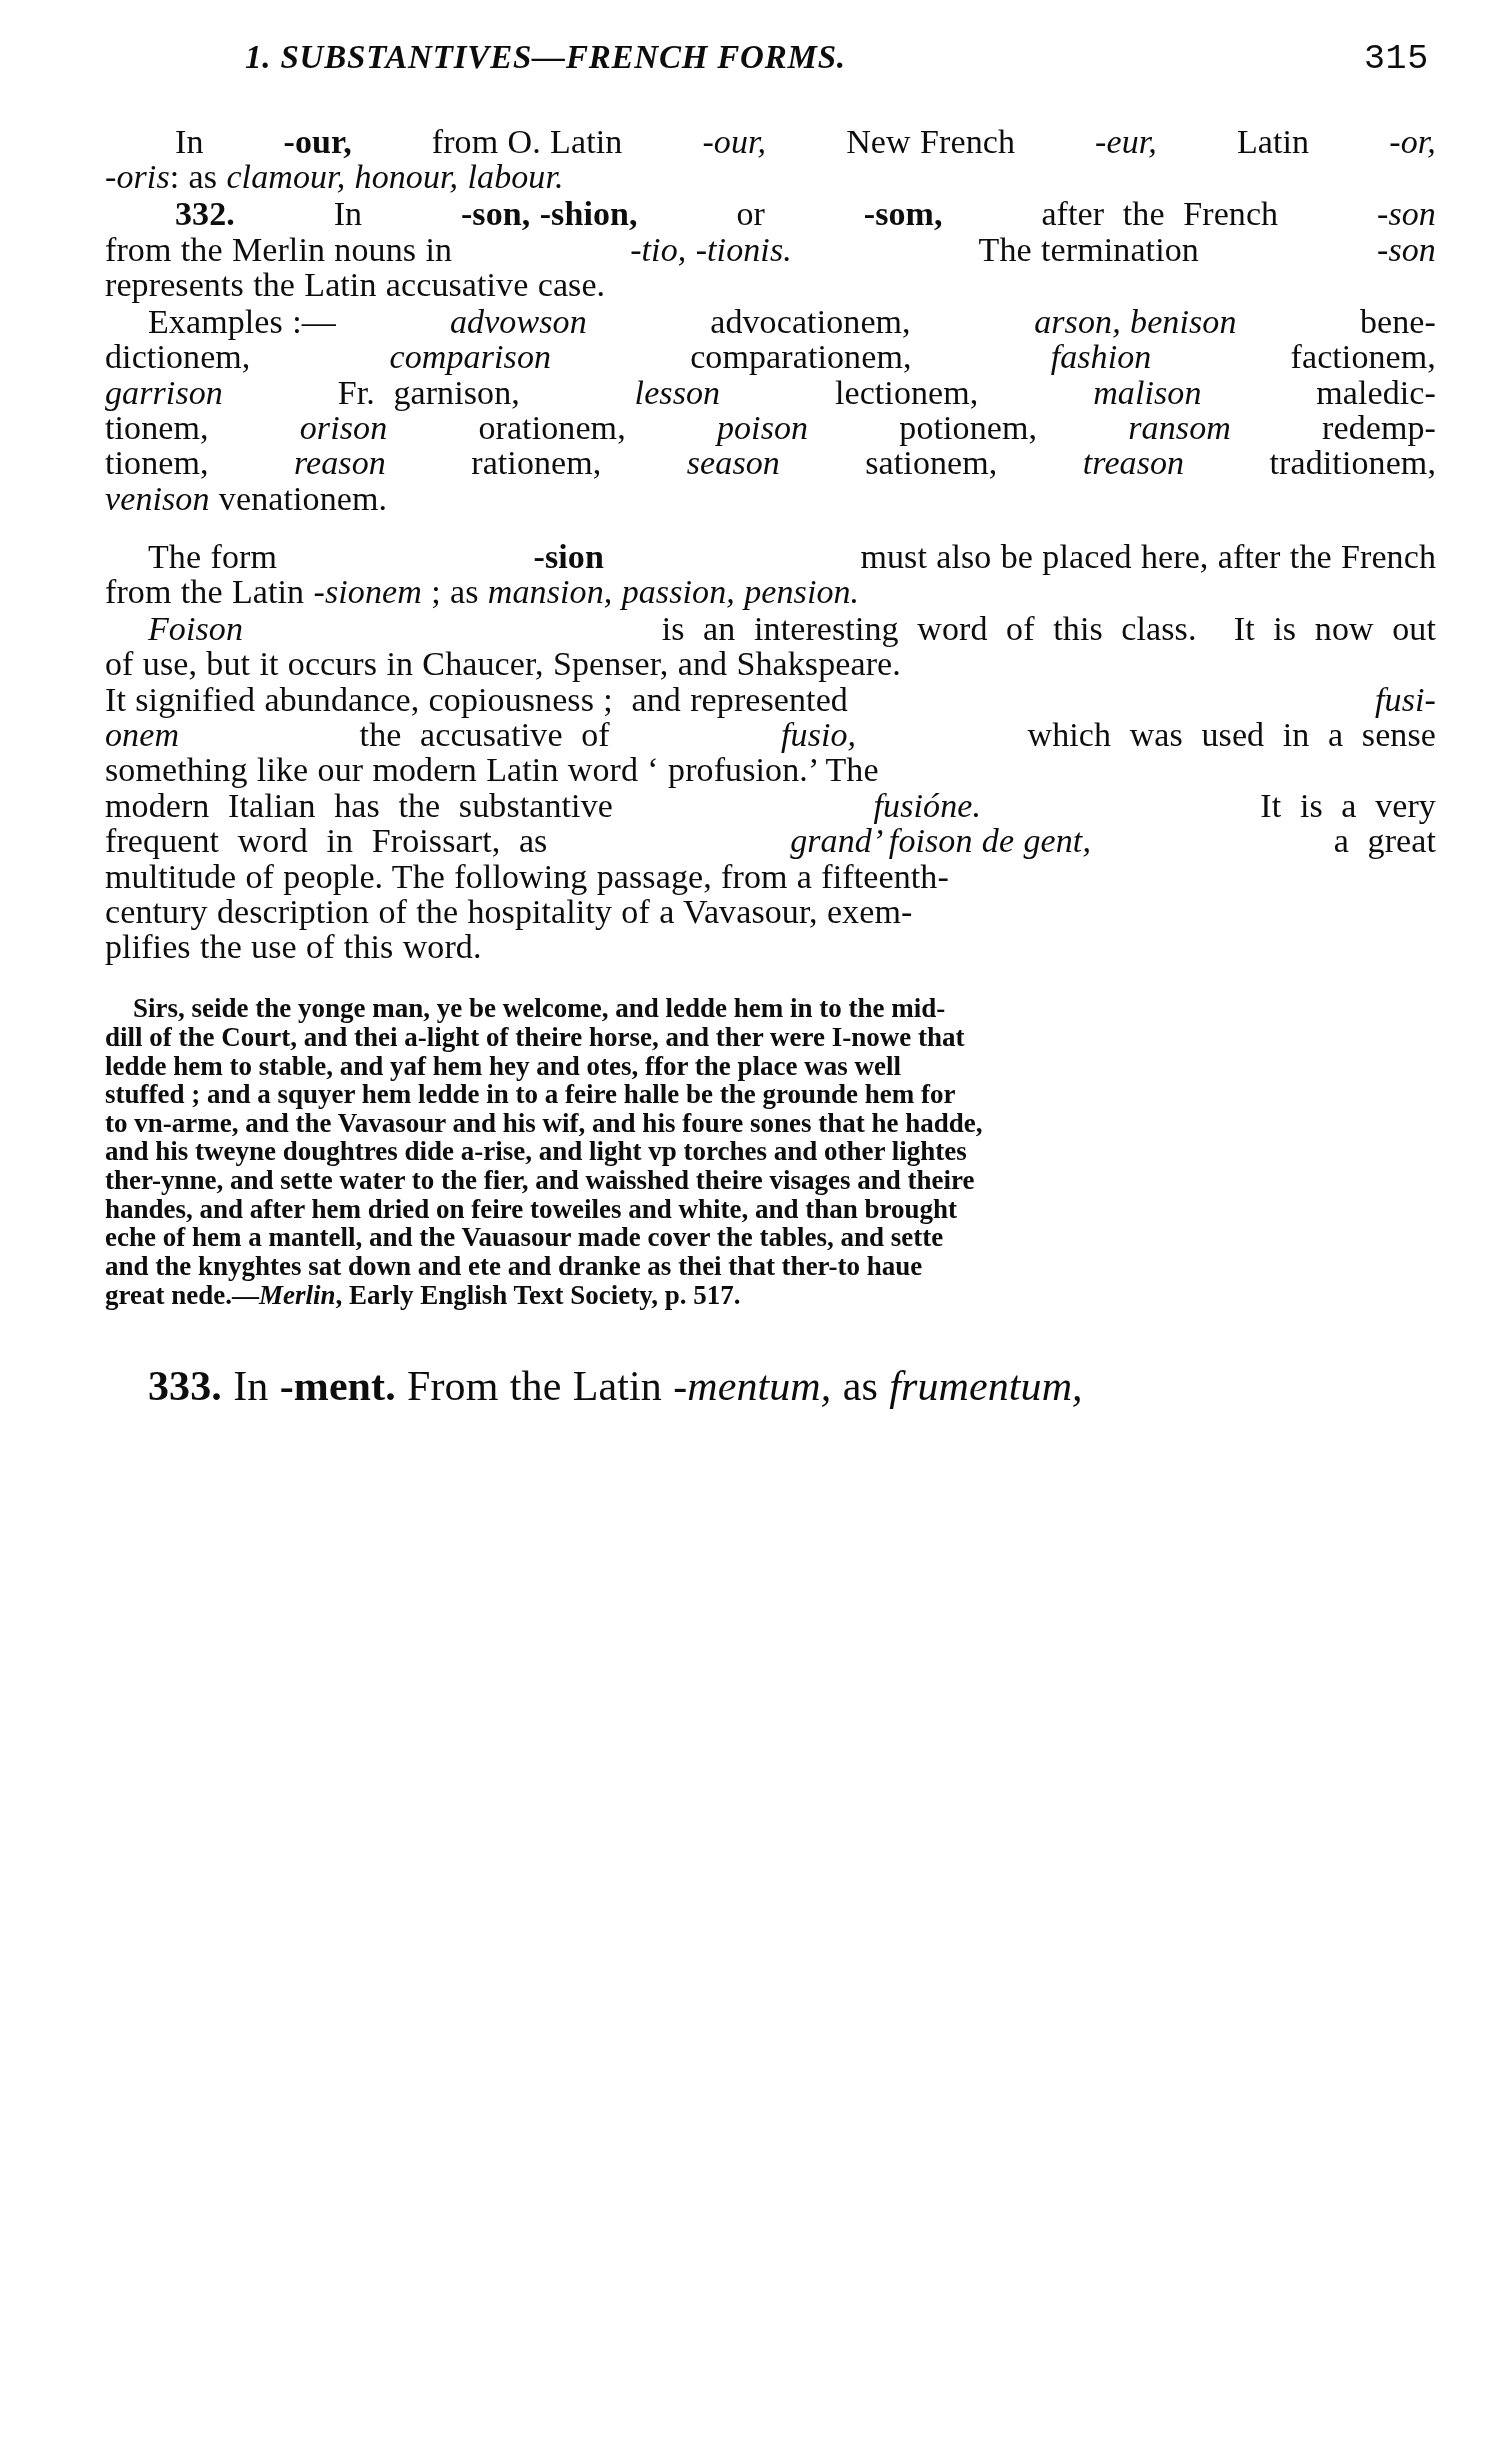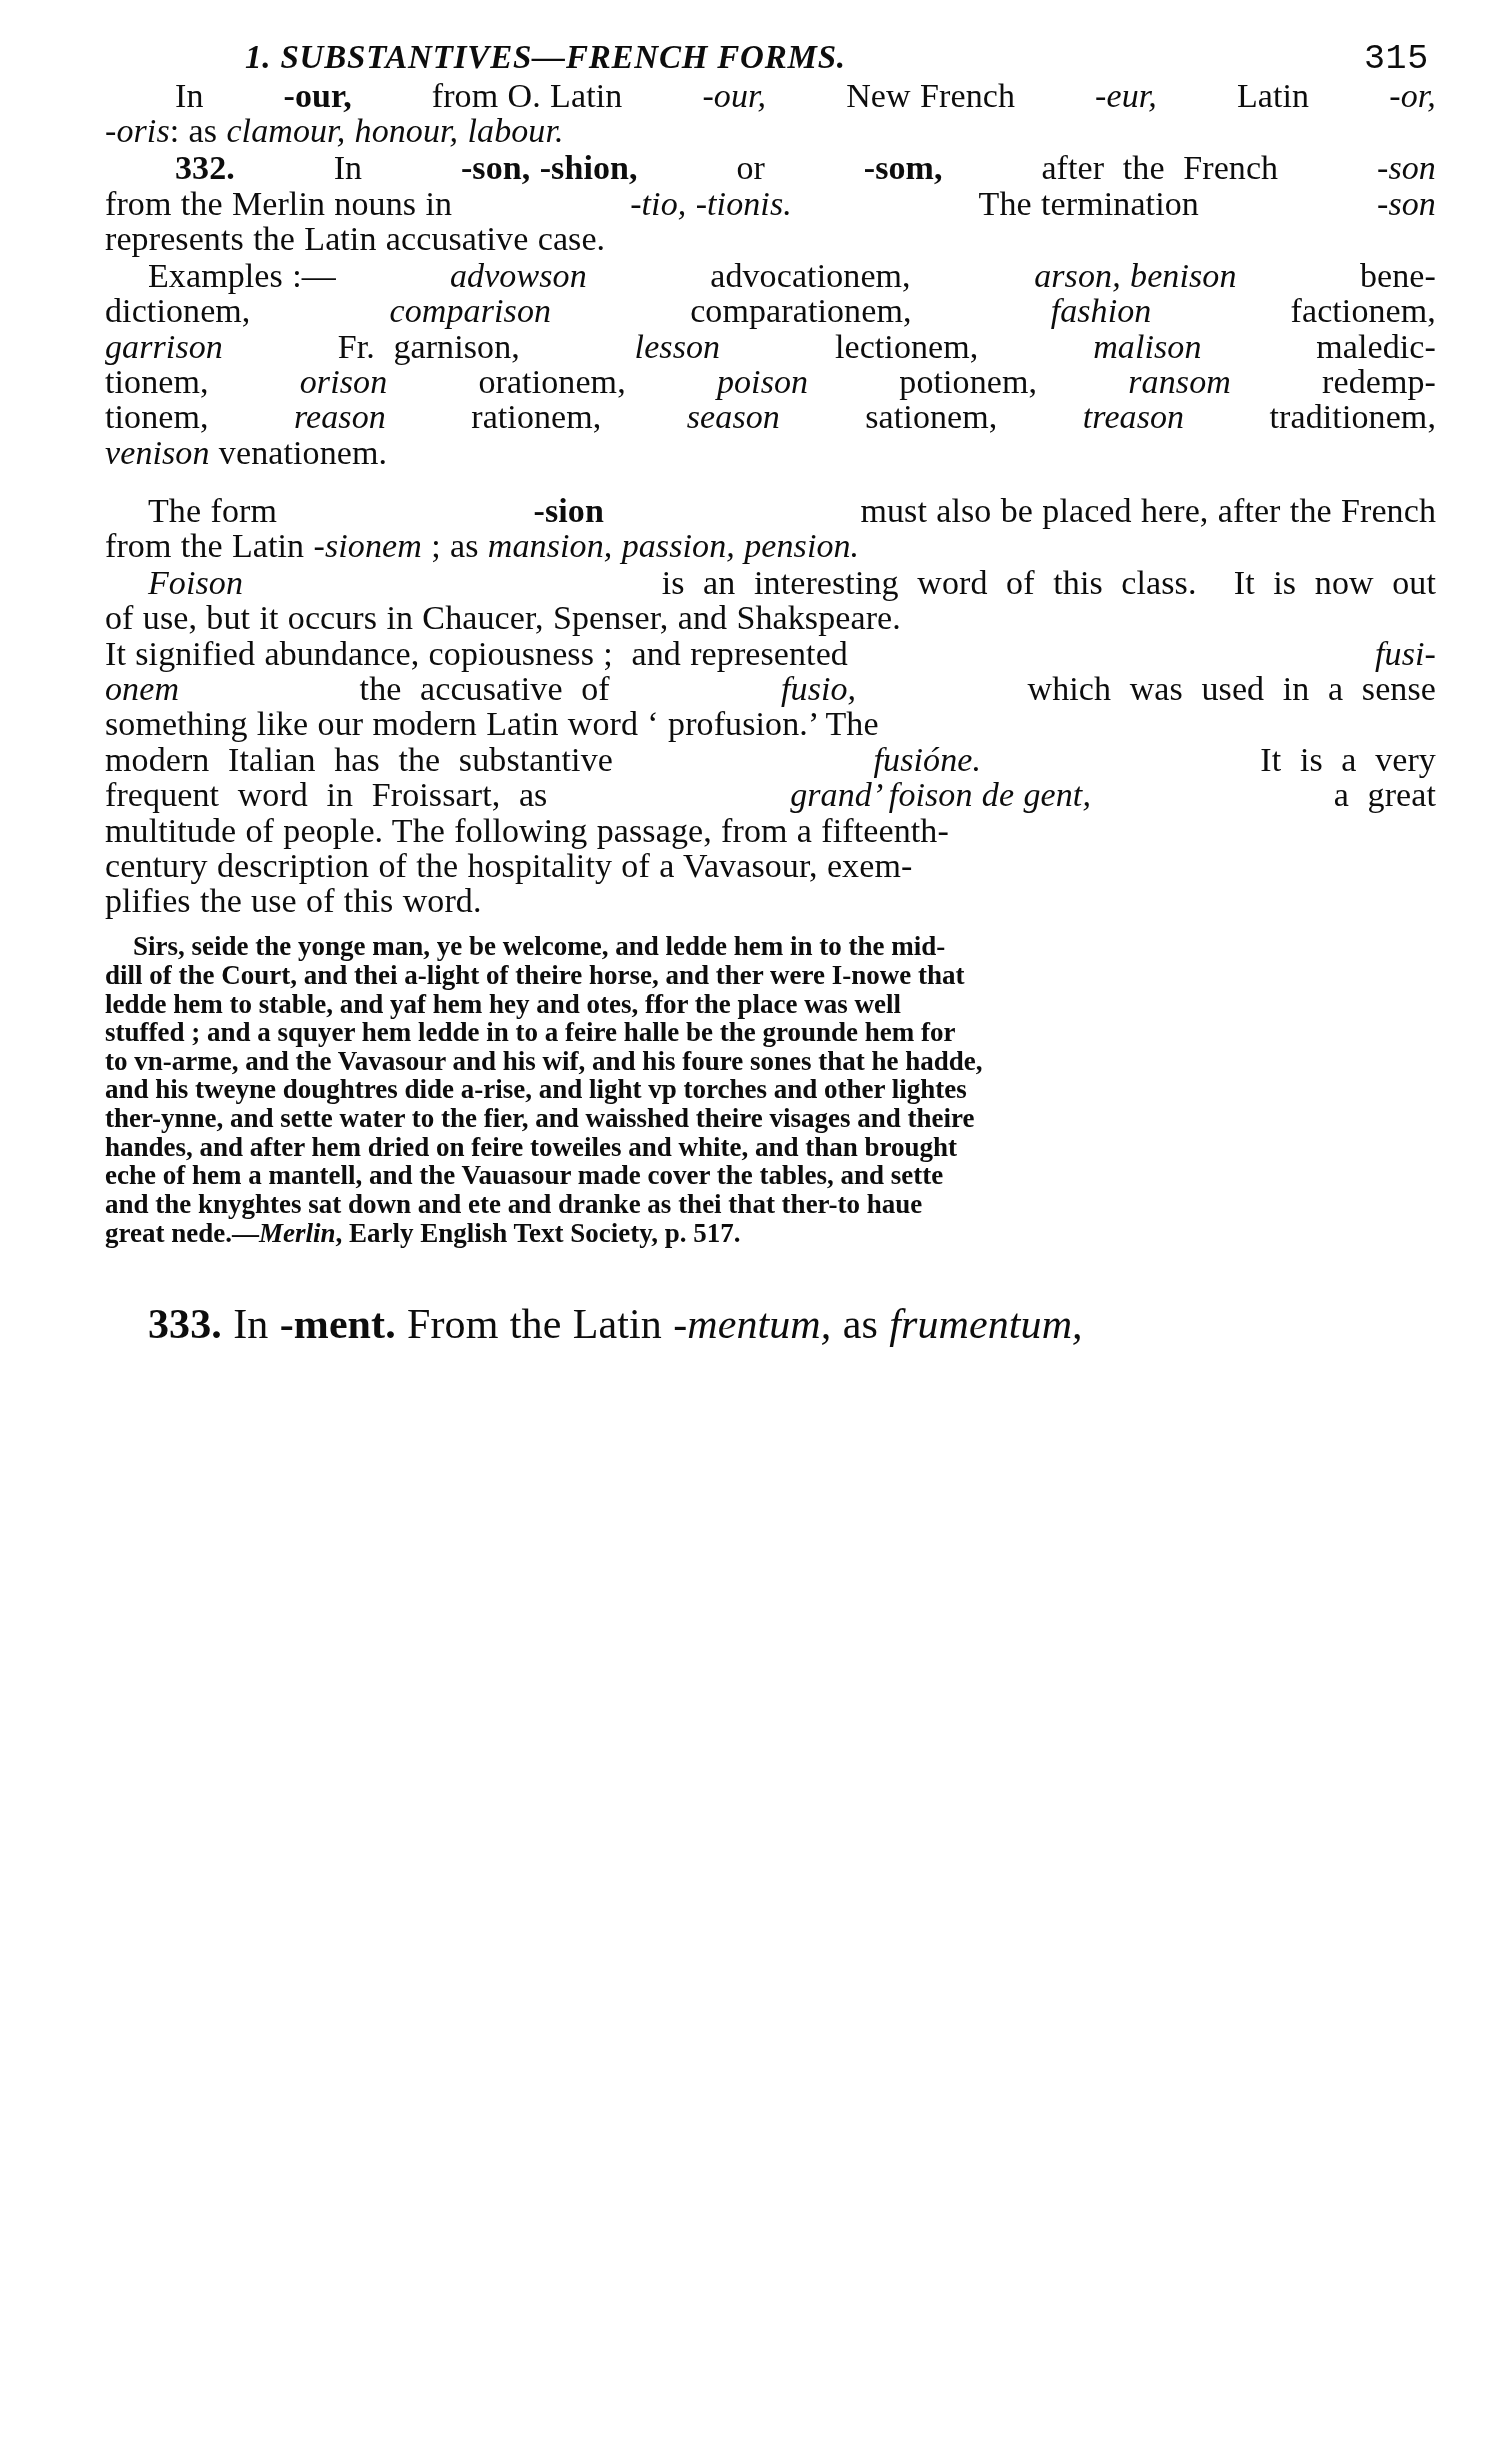--- a/index.html
+++ b/index.html
@@ -25,20 +25,21 @@
     position: absolute;
     left: 105px;
     top: 39px;
     width: 1331px;
   }
   
   .header {
     display: flex;
     align-items: baseline;
     justify-content: space-between;
+    margin-bottom: 46px;
     padding-left: 140px;
     padding-right: 7px;
   }
   .header-title {
     font-family: "Liberation Serif", serif;
     font-style: italic;
     font-weight: bold;
     font-size: 33px;
     letter-spacing: 0.8px;
     white-space: nowrap;
@@ -77,21 +78,21 @@
   }
   .justify-line {
     display: flex;
     justify-content: space-between;
   }
   .justify-line > span {
     white-space: pre;
   }
   
   .quote {
-    margin-top: 14px;
+    margin-top: 30px;
     font-size: 27px;
     line-height: 1.06;
     text-align: justify;
     font-weight: bold;
     letter-spacing: 0px;
   }
   .quote .line {
     display: block;
     white-space: nowrap;
   }

